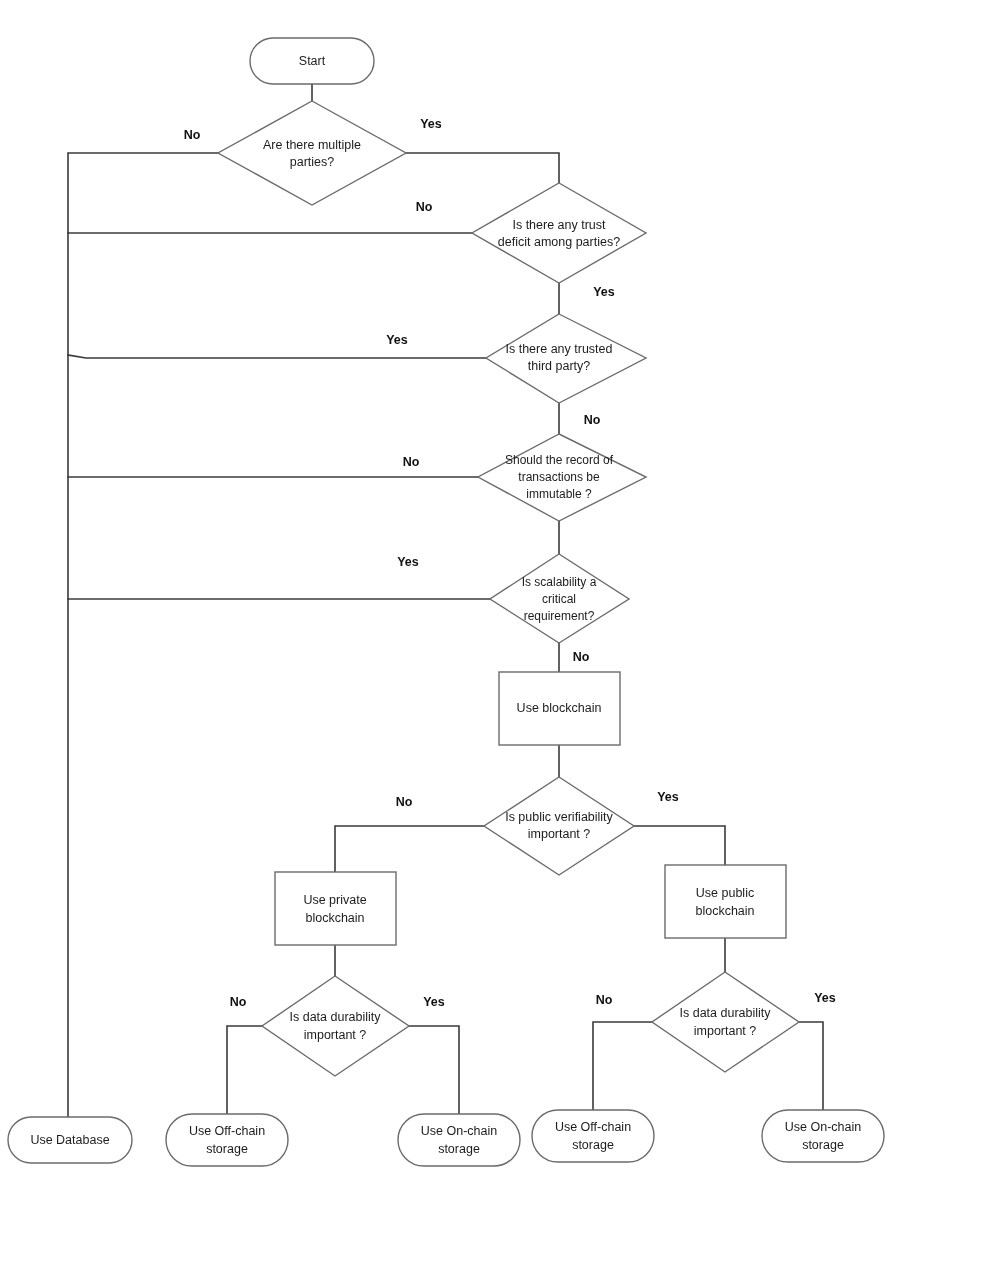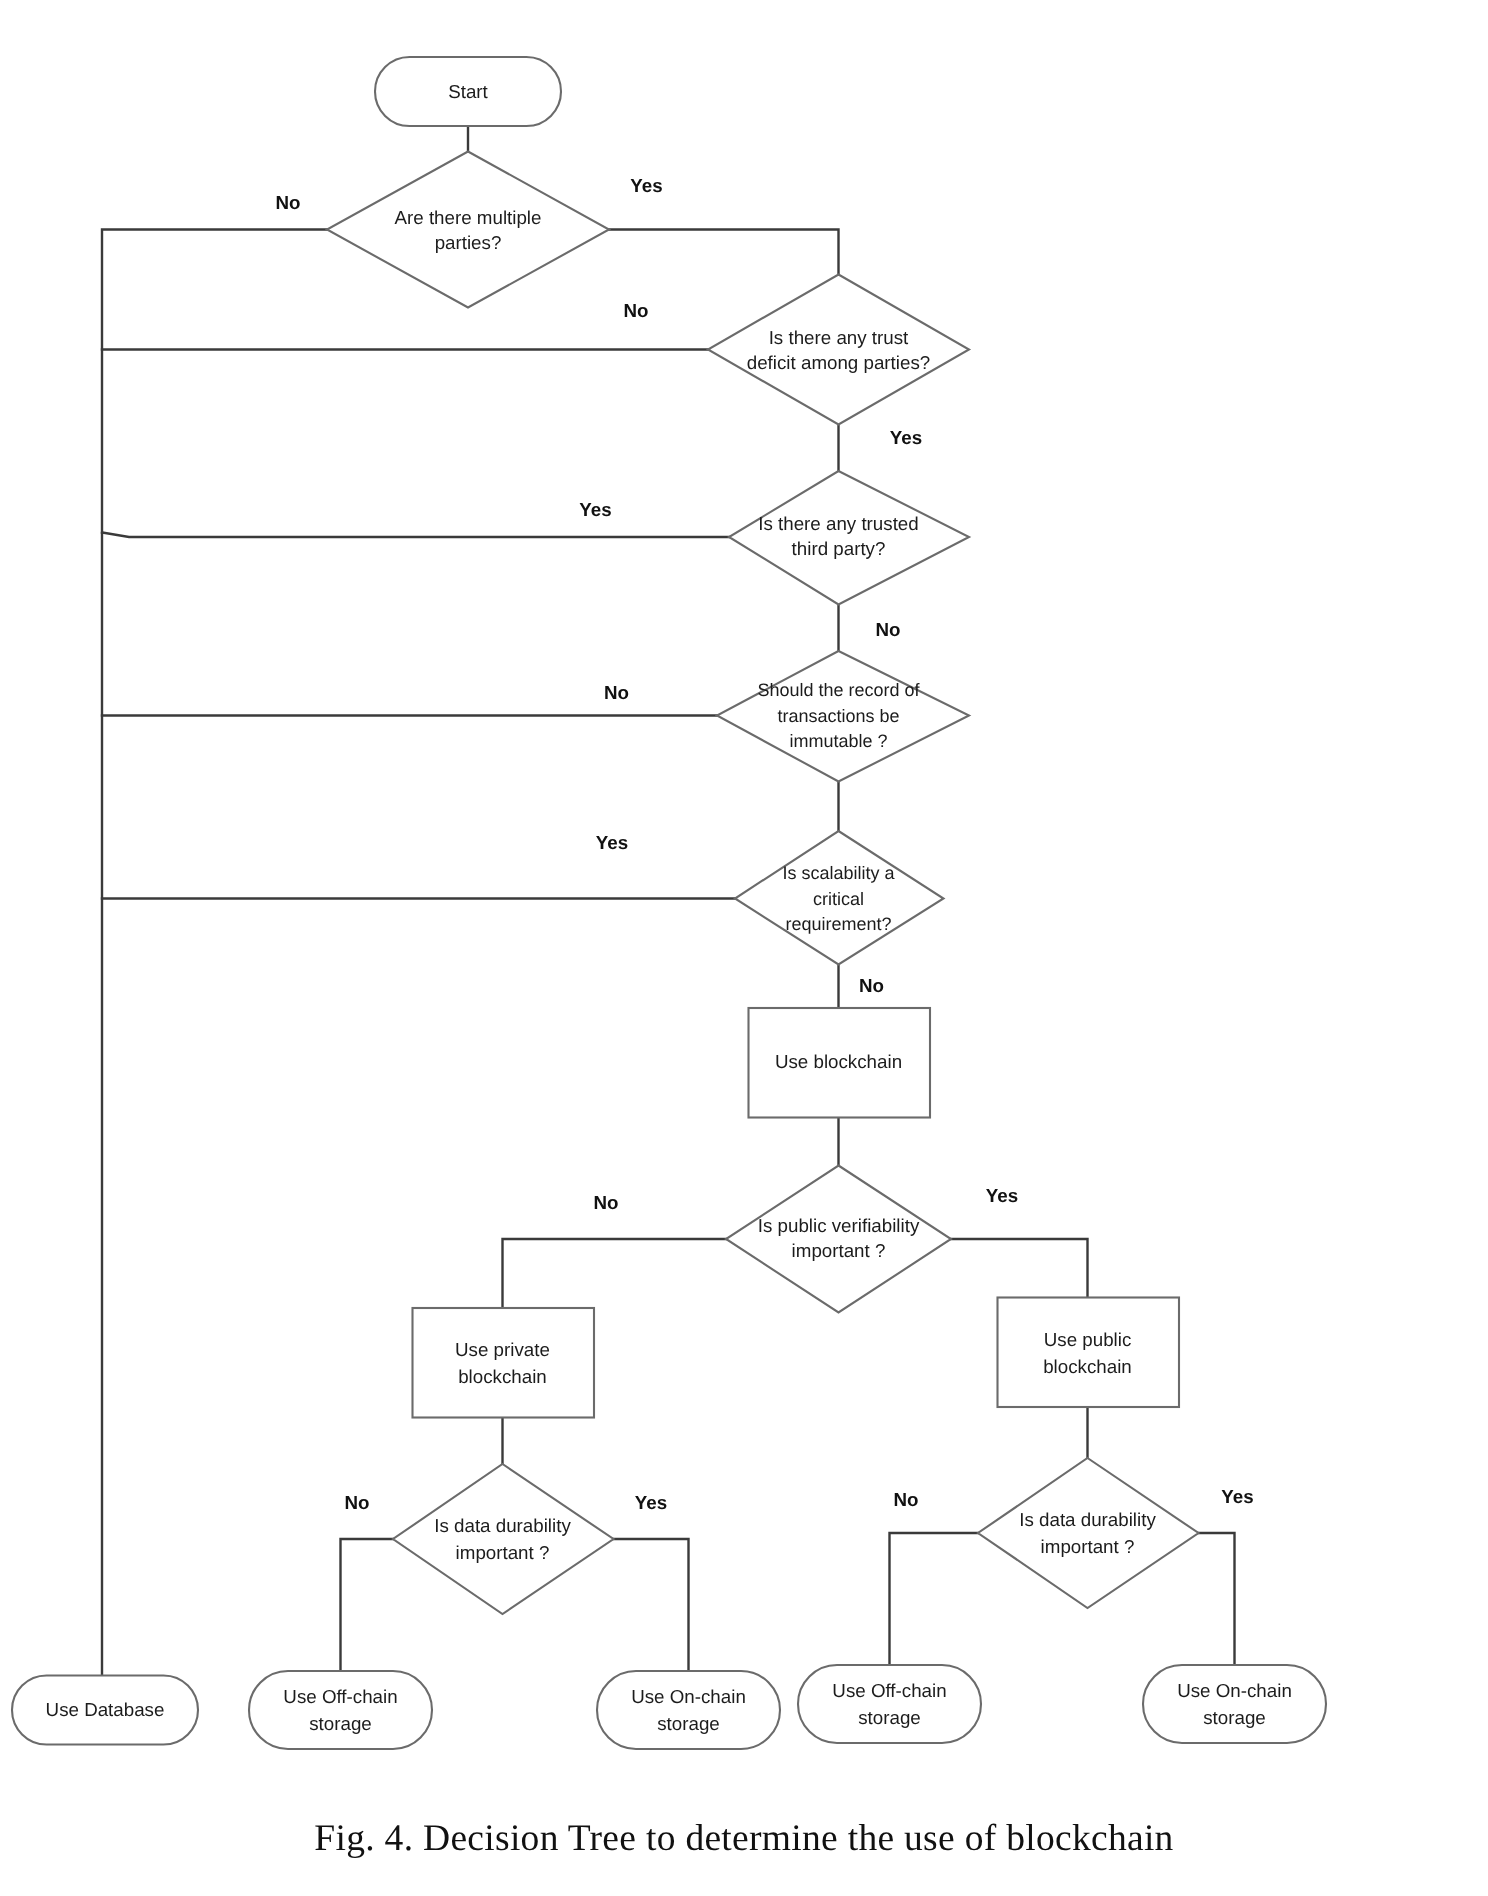--- a/index.html
+++ b/index.html
@@ -237,15 +237,14 @@
       <text class="edge-label" x="404" y="803">No</text>
       <text class="edge-label" x="668" y="798">Yes</text>
       <text class="edge-label" x="238" y="1003">No</text>
       <text class="edge-label" x="434" y="1003">Yes</text>
       <text class="edge-label" x="604" y="1001">No</text>
       <text class="edge-label" x="825" y="999">Yes</text>
     </g>
 
   </svg>
 
-  <div class="caption">Fig. 4.   Decision Tree to determine the use of blockchain</div>
 
 </div>
 
 </body></html>

